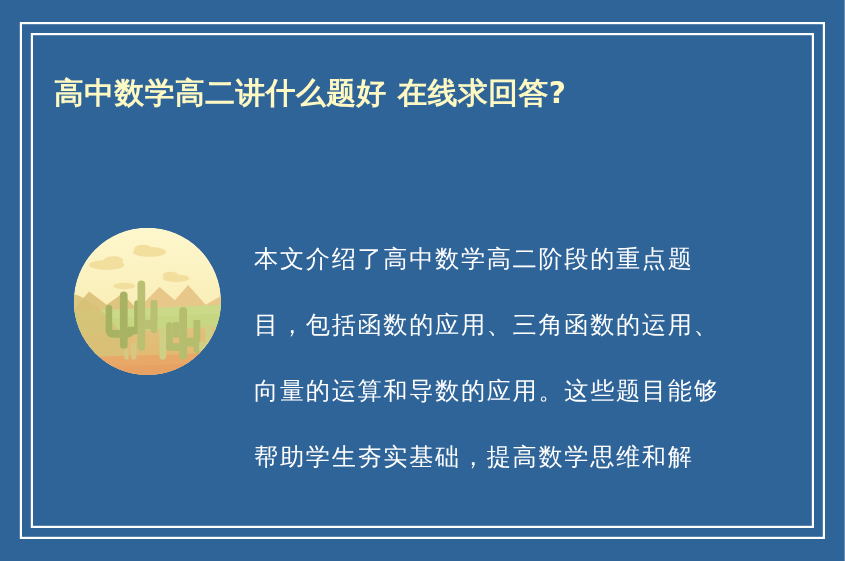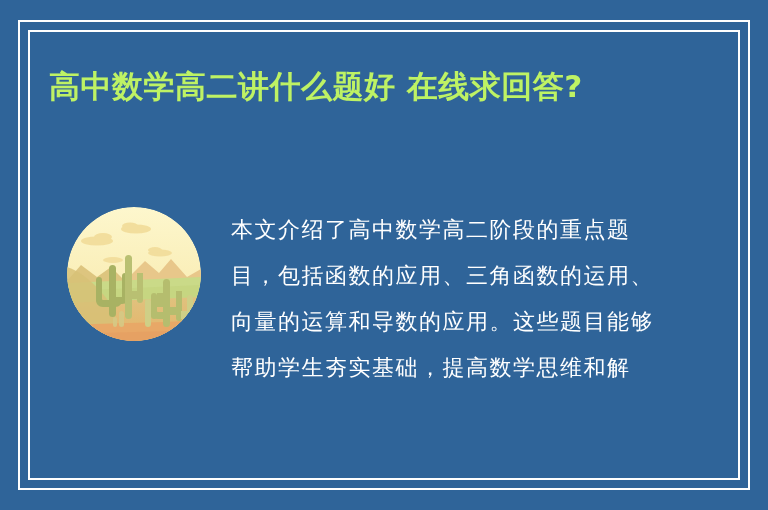--- a/index.html
+++ b/index.html
@@ -42,22 +42,22 @@
     box-sizing: border-box;
     pointer-events: none;
   }
 
   
   #title {
     position: absolute;
     left: 49px;
     top: 60px;
     width: 620px;
-    color: #bef264;
-    font-size: 31px;
+    color: #fef9c3;
+    font-size: 27px;
     font-weight: bold;
     line-height: 52px;
     letter-spacing: 0.5px;
     white-space: pre-wrap;
     font-family: "DejaVu Sans", "Liberation Sans", sans-serif;
   }
 
   
   #illustration {
     position: absolute;
@@ -71,21 +71,21 @@
   #illustration svg { display: block; }
 
   
   #body-text {
     position: absolute;
     left: 231px;
     top: 207px;
     width: 425px;
     color: #ffffff;
     font-size: 22px;
-    line-height: 46px;
+    line-height: 60px;
     letter-spacing: 1.5px;
     font-family: "DejaVu Sans", "Liberation Sans", sans-serif;
     white-space: pre-wrap;
     word-break: break-all;
   }
 </style>
 </head>
 <body>
 
 <div id="card">

